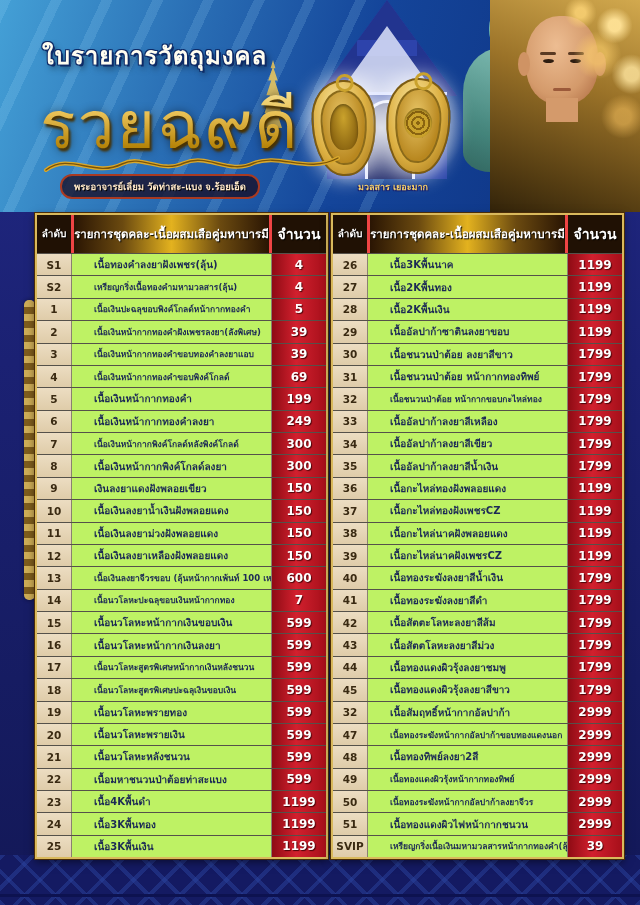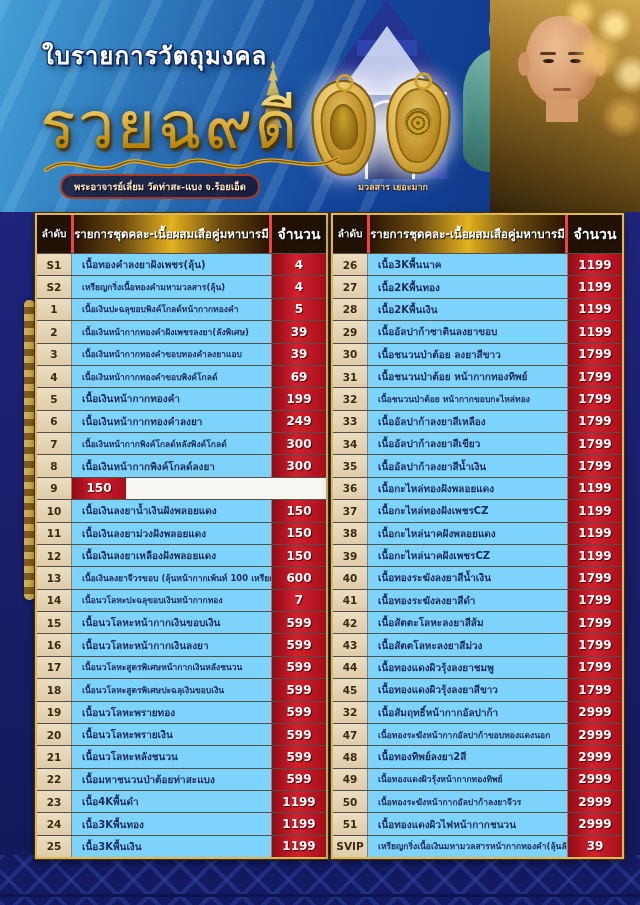--- a/index.html
+++ b/index.html
@@ -101,21 +101,21 @@
         border-right:3px solid #ef4444;text-shadow:1px 1px 1px #000;}
   .th.no{width:34px;font-size:10px;line-height:1.05;text-align:center;background:#201104;}
   .th.item{flex:1;font-size:11.5px;white-space:nowrap;overflow:hidden;
         background:linear-gradient(90deg,#2a1503,#6b4a10 25%,#e3b21f 50%,#6b4a10 75%,#2a1503);}
   .th.qty{width:54px;font-size:14px;background:#201104;border-right:none;text-align:right;}
   .tbody{flex:1;display:flex;flex-direction:column;}
   .trow{flex:1;display:flex;border-top:1px solid #55514a;min-height:0;}
   .td{display:flex;align-items:center;min-width:0;}
   .td.no{width:34px;justify-content:center;background:linear-gradient(180deg,#ecddc2,#dfcca9);
         color:#3a2a12;font-size:10.5px;font-weight:bold;border-right:1px solid #8a8070;}
-  .td.item{flex:1;padding-left:10px;background:#7dd3fc;color:#1c2a55;font-size:10px;font-weight:600;
+  .td.item{flex:1;padding-left:22px;background:#bef264;color:#1c2a55;font-size:10px;font-weight:600;
         white-space:nowrap;overflow:hidden;border-right:1px solid #8a8070;}
   .td.item.small{font-size:8.5px;}
   .td.qty{width:54px;justify-content:center;color:#fff;font-size:12px;font-weight:bold;
         background:linear-gradient(90deg,#8e0b14,#d2202e 45%,#a60f1a);text-shadow:1px 1px 1px #4a0408;}
 
   
   .footer{position:absolute;left:0;bottom:0;width:640px;height:50px;background:#141a62;z-index:0;}
   .footer .motif{position:absolute;inset:0;opacity:.55;
         background:repeating-linear-gradient(45deg,rgba(60,100,205,.5) 0 4px,transparent 4px 22px),
                    repeating-linear-gradient(-45deg,rgba(60,100,205,.5) 0 4px,transparent 4px 22px);}
@@ -229,20 +229,21 @@
           <div class="td item small">เนื้อเงินหน้ากากพิงค์โกลด์หลังพิงค์โกลด์</div>
           <div class="td qty">300</div>
         </div>
         <div class="trow">
           <div class="td no">8</div>
           <div class="td item">เนื้อเงินหน้ากากพิงค์โกลด์ลงยา</div>
           <div class="td qty">300</div>
         </div>
         <div class="trow">
           <div class="td no">9</div>
+          <div class="td item">เงินลงยาแดงฝังพลอยเขียว</div>
           <div class="td qty">150</div>
         </div>
         <div class="trow">
           <div class="td no">10</div>
           <div class="td item">เนื้อเงินลงยาน้ำเงินฝังพลอยแดง</div>
           <div class="td qty">150</div>
         </div>
         <div class="trow">
           <div class="td no">11</div>
           <div class="td item">เนื้อเงินลงยาม่วงฝังพลอยแดง</div>

